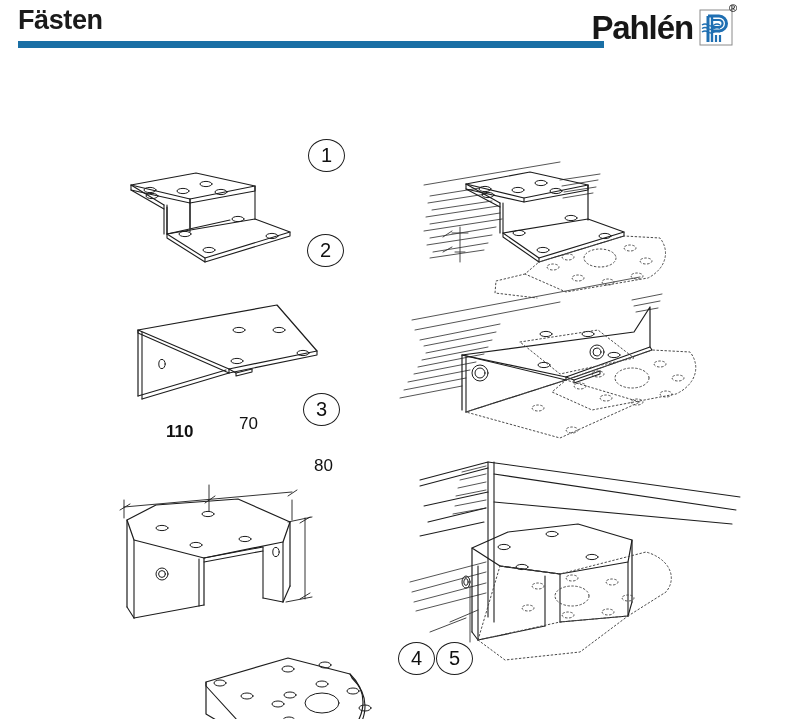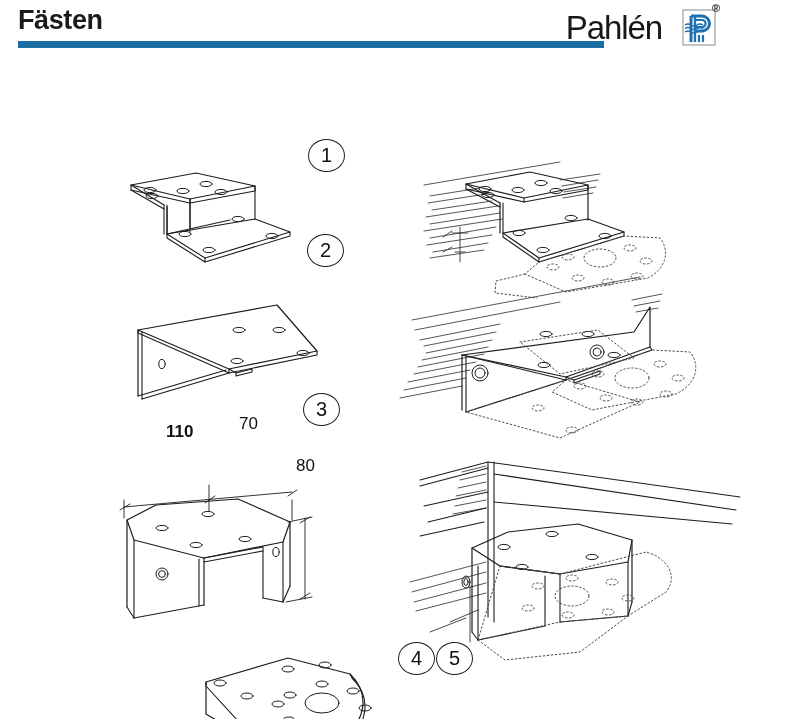--- a/index.html
+++ b/index.html
@@ -15,20 +15,21 @@
     font-family: "Liberation Sans", sans-serif;
     color: #000000;
   }
 
   
   #header {
     position: absolute;
     left: 0; top: 0;
     width: 722px;
     height: 62px;
+    padding-left: 17px;
   }
   #page-title {
     position: absolute;
     left: 18px;
     top: 4px;
     font-size: 27px;
     font-weight: bold;
     letter-spacing: -0.4px;
     color: #1b1b1b;
     line-height: 32px;
@@ -45,26 +46,26 @@
   #brand-logo {
     position: absolute;
     right: 0px;
     top: 2px;
     height: 50px;
     display: flex;
     align-items: center;
   }
   #brand-wordmark {
     font-size: 33px;
-    font-weight: normal;
+    font-weight: bold;
     letter-spacing: -1.1px;
     color: #171717;
     line-height: 34px;
     white-space: nowrap;
-    margin-right: 20px;
+    margin-right: 6px;
     margin-top: 2px;
   }
   #brand-mark {
     position: relative;
     width: 40px;
     height: 42px;
   }
   #brand-registered {
     position: absolute;
     right: 2px;
@@ -472,15 +473,15 @@
   <div class="circle-badge" style="left:303px; top:331px; width:37px; height:33px;">3</div>
 
   <div class="circle-badge" style="left:398px; top:580px; width:37px; height:33px;">4</div>
 
   <div class="circle-badge" style="left:436px; top:580px; width:37px; height:33px;">5</div>
 
   <div class="dim-label" style="left:166px; top:360px;font-weight:bold;">110</div>
 
   <div class="dim-label" style="left:239px; top:352px;">70</div>
 
-  <div class="dim-label" style="left:296px; top:394px;">80</div>
+  <div class="dim-label" style="left:314px; top:394px;">80</div>
 
 </div>
 
 </body></html>

